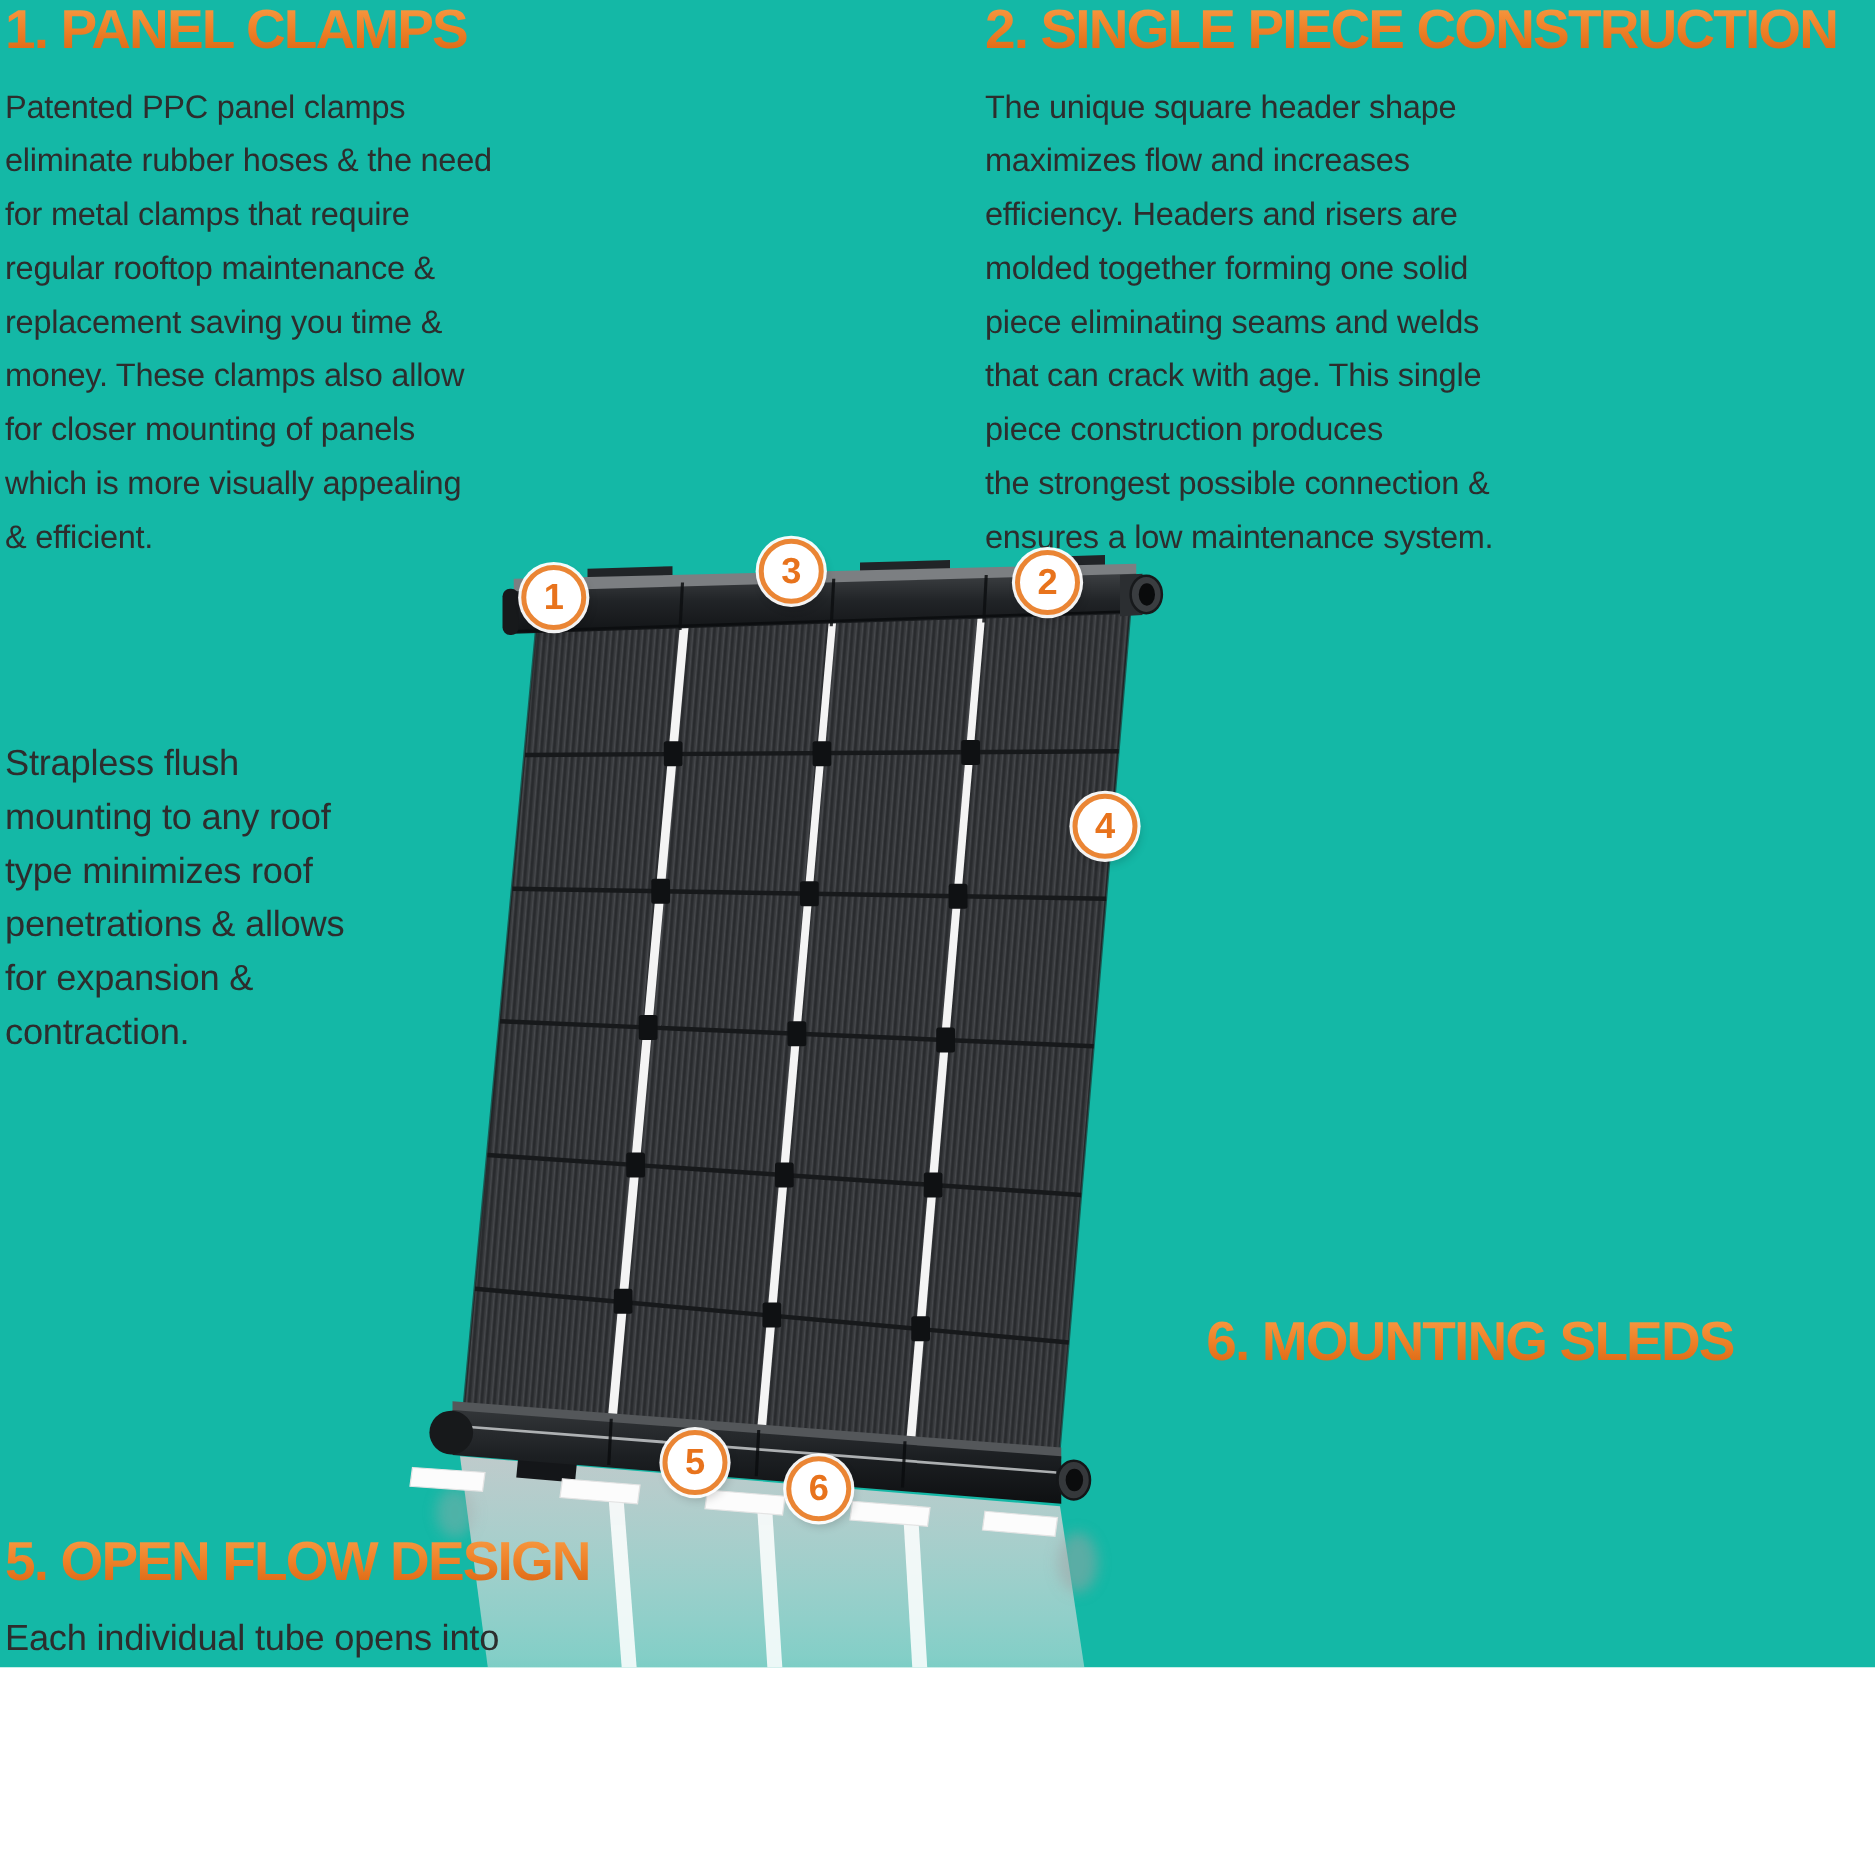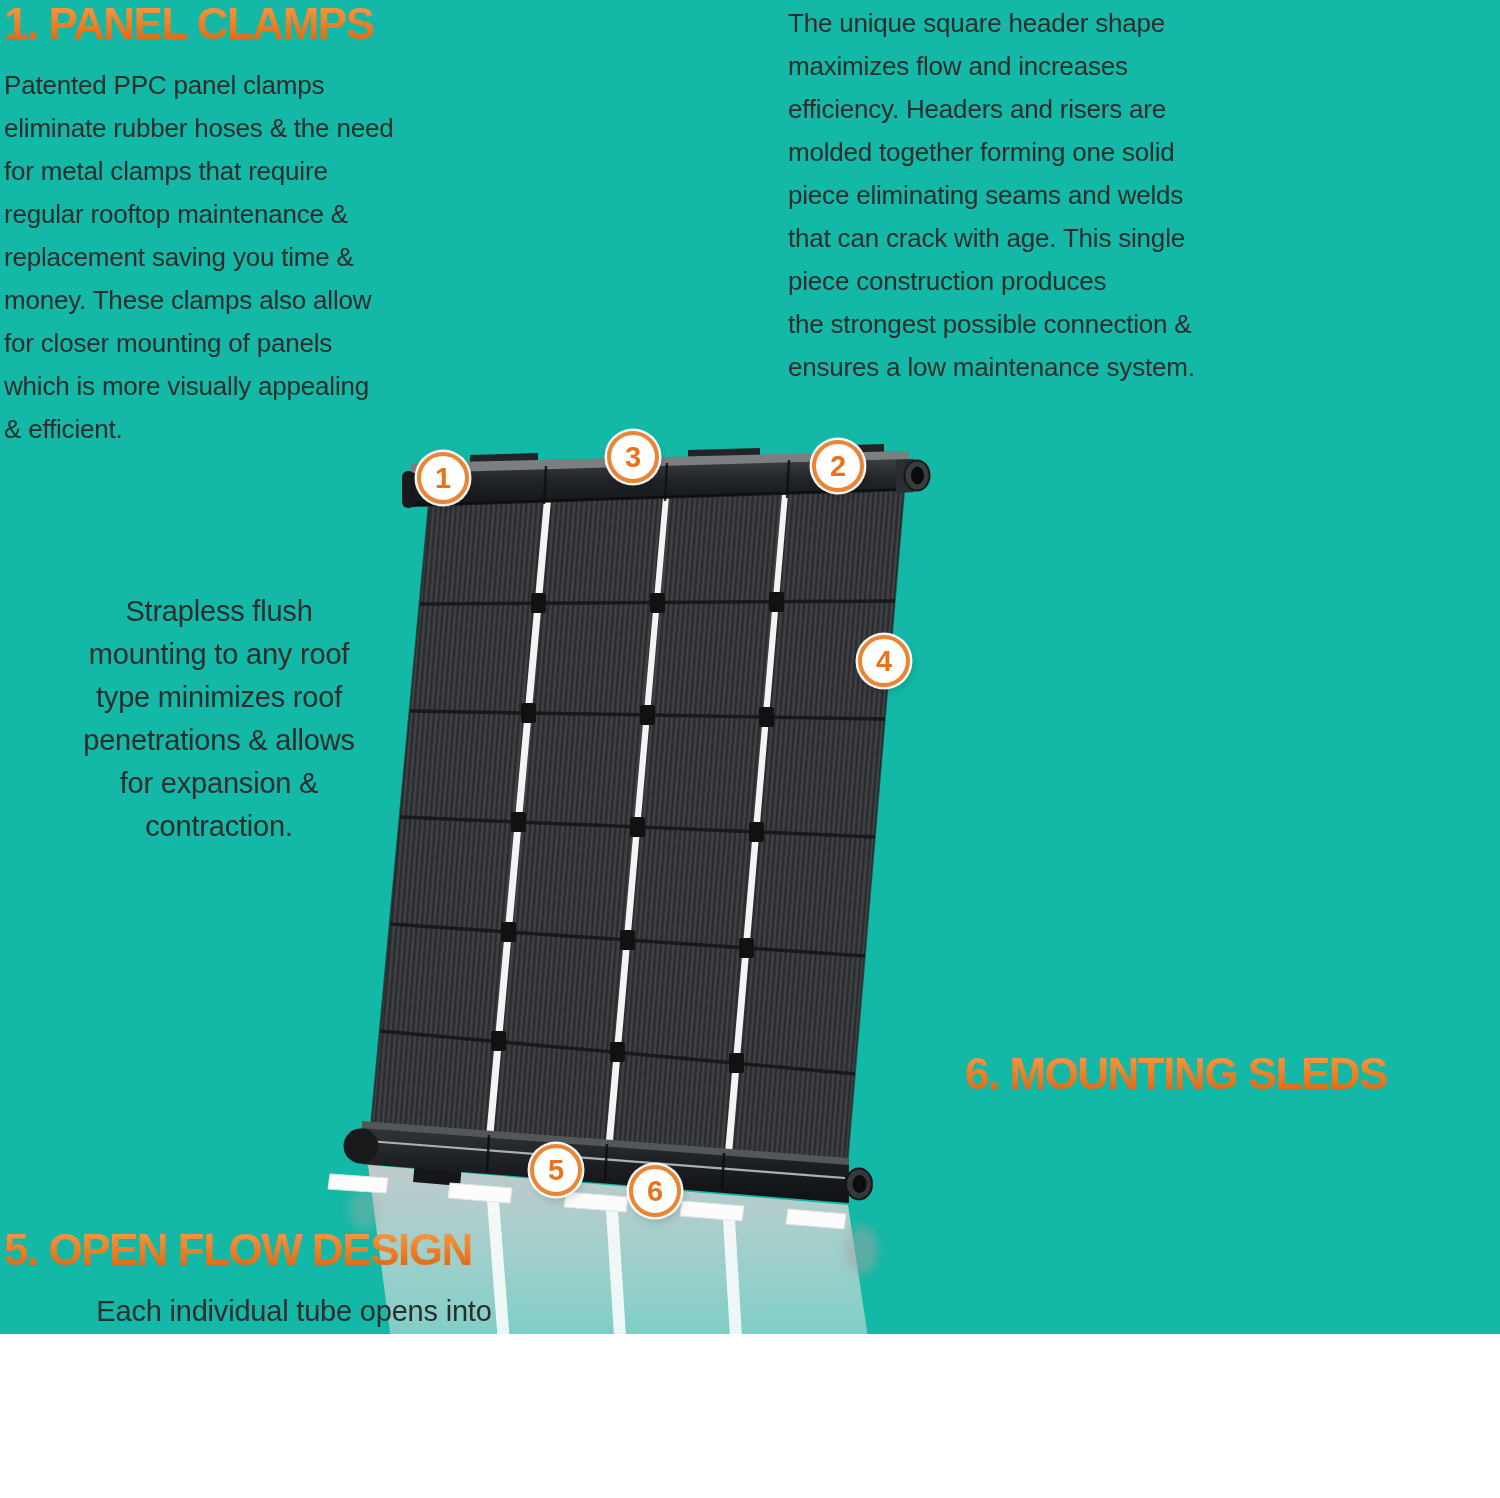--- a/index.html
+++ b/index.html
@@ -7,21 +7,21 @@
           font-family:"Liberation Sans",sans-serif;}
   .figure-svg{position:absolute;left:0;top:0;width:1500px;height:1498px;}
   .sec{position:absolute;}
   .hd{font-family:"Liberation Sans",sans-serif;font-weight:800;font-size:44px;line-height:1;
       letter-spacing:-1.5px;margin:0 0 18px 0;
       color:#e87a23;
       background:linear-gradient(180deg,#f89c45 0%,#ee8128 48%,#d96412 100%);
       -webkit-background-clip:text;background-clip:text;-webkit-text-fill-color:transparent;}
   .bd{font-family:"Liberation Sans",sans-serif;font-weight:400;font-size:26px;line-height:43px;
       color:#2d2d2d;margin:0;white-space:pre-line;letter-spacing:-0.2px;}
-  .big .bd{font-size:29px;line-height:43px;text-align:center;}
+  .big .bd{font-size:29px;line-height:43px;}
   .s1{left:4px;top:2px;width:470px;}
   .s2{left:788px;top:2px;width:712px;}
   .s3{left:4px;top:590px;width:430px;}
   .s4{left:946px;top:592px;width:554px;}
   .s6{left:946px;top:1052px;width:554px;margin-left:19px;}
   .s5{left:4px;top:1228px;width:580px;}
   .marker{position:absolute;width:44px;height:44px;border-radius:50%;background:#fff;
       border:4px solid #ea8534;color:#e8731c;font-weight:800;font-size:29px;
       display:flex;align-items:center;justify-content:center;
       transform:translate(-50%,-50%);
@@ -172,20 +172,21 @@
 for metal clamps that require
 regular rooftop maintenance &amp;
 replacement saving you time &amp;
 money. These clamps also allow
 for closer mounting of panels
 which is more visually appealing
 &amp; efficient.</p>
   </section>
 
   <section class="sec s2">
+    <h2 class="hd">2. SINGLE PIECE CONSTRUCTION</h2>
     <p class="bd">The unique square header shape
 maximizes flow and increases
 efficiency. Headers and risers are
 molded together forming one solid
 piece eliminating seams and welds
 that can crack with age. This single
 piece construction produces
 the strongest possible connection &amp;
 ensures a low maintenance system.</p>
   </section>

